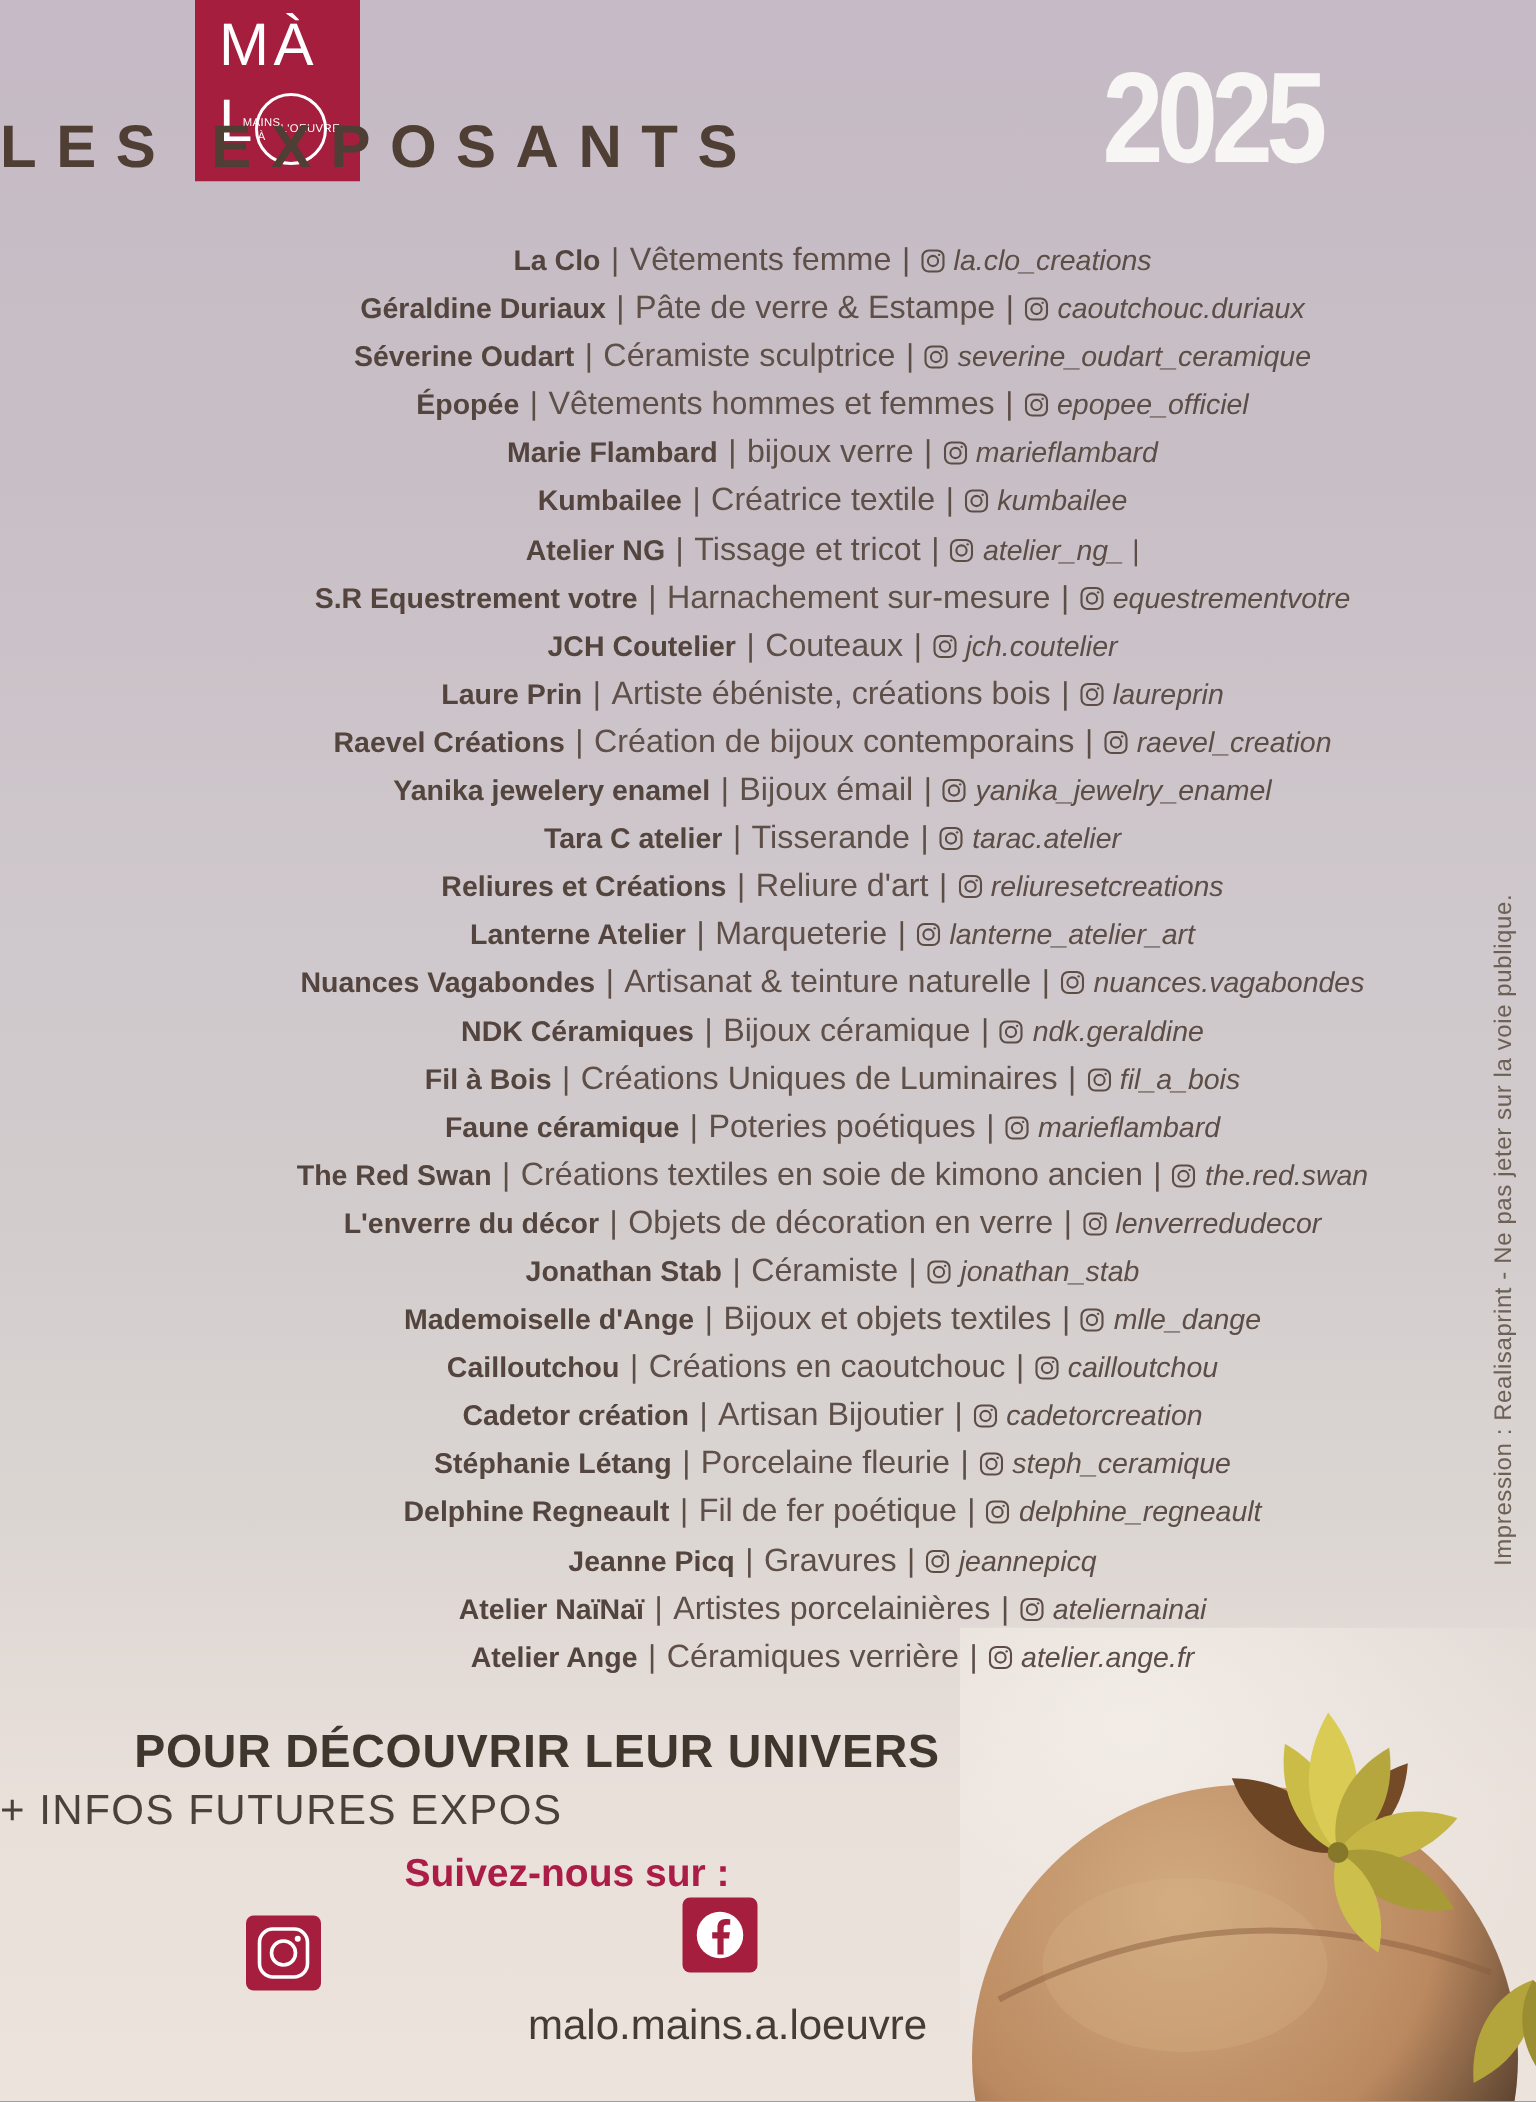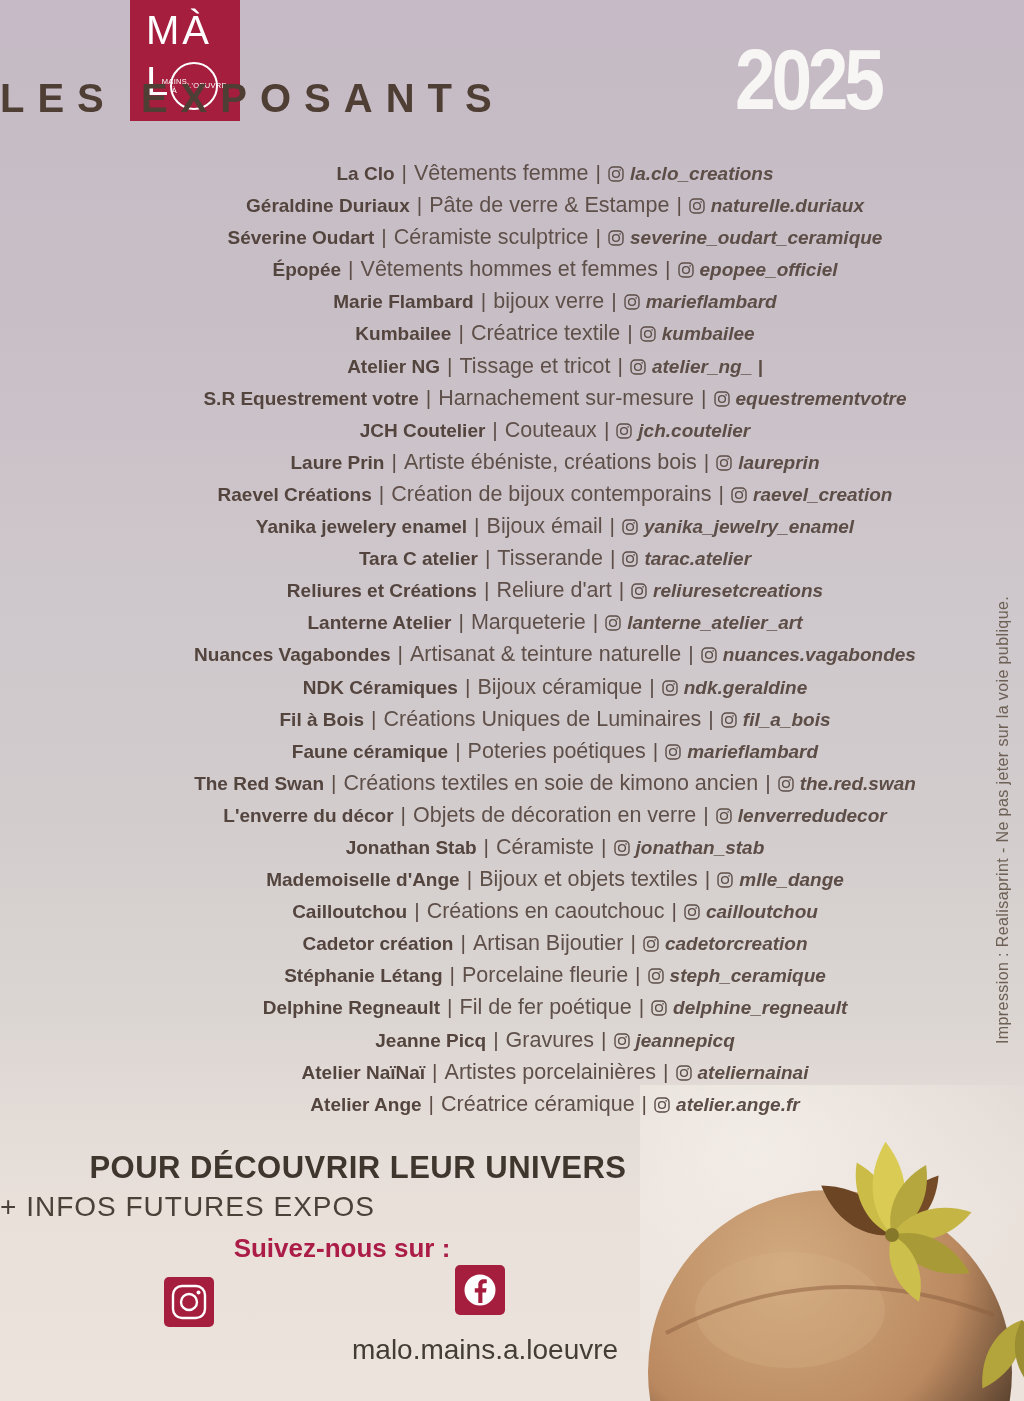--- a/index.html
+++ b/index.html
@@ -19,21 +19,21 @@
   .title{position:absolute;left:0;top:76px;width:1024px;text-align:left;margin:0;
     font-size:40px;font-weight:700;letter-spacing:13px;color:#4e3e34;z-index:1;}
   .year{position:absolute;left:735px;top:36px;font-size:86px;font-weight:700;letter-spacing:-5px;
     color:#f8f6f4;transform:scaleX(.85);transform-origin:left top;z-index:2;line-height:1;}
   
   .list{position:absolute;top:157px;left:55px;width:1000px;z-index:1;}
   .row{height:32.1px;line-height:32.1px;text-align:center;white-space:nowrap;color:#5c4d47;}
   .row .name{font-weight:700;font-size:19px;color:#53443e;}
   .row .sep{font-size:21px;font-weight:400;padding:0 7px;color:#5c4d47;}
   .row .desc{font-size:21.5px;font-weight:400;color:#5e4f49;}
-  .row .handle{font-style:italic;font-size:19px;color:#5c4d47;font-weight:bold;}
+  .row .handle{font-style:italic;font-size:19px;color:#5c4d47;}
   .row .ig-glyph{display:inline-block;vertical-align:-2px;margin-right:6px;}
   
   .side-note{position:absolute;right:12px;top:572px;height:472px;
     writing-mode:vertical-rl;transform:rotate(180deg);
     font-size:16px;color:#6d6055;letter-spacing:.4px;white-space:nowrap;}
   
   .photo{position:absolute;left:640px;top:1085px;width:384px;height:316px;}
   
   .f1{position:absolute;top:1150px;left:16px;width:684px;text-align:center;
     font-size:31px;font-weight:700;color:#3f362e;letter-spacing:.5px;}
@@ -78,21 +78,21 @@
             <circle cx="8" cy="8" r="3.4"></circle>
             <circle cx="12.1" cy="3.9" r="0.8" fill="#5c4d47" stroke="none"></circle>
           </svg></span><span class="handle">la.clo_creations</span>
       </div>
 
       <div class="row">
         <span class="name">Géraldine Duriaux</span><span class="sep">|</span><span class="desc">Pâte de verre &amp; Estampe</span><span class="sep">|</span><span class="ig-glyph"><svg width="16" height="16" viewBox="0 0 16 16" fill="none" stroke="#5c4d47" stroke-width="1.4">
             <rect x="1" y="1" width="14" height="14" rx="4.2"></rect>
             <circle cx="8" cy="8" r="3.4"></circle>
             <circle cx="12.1" cy="3.9" r="0.8" fill="#5c4d47" stroke="none"></circle>
-          </svg></span><span class="handle">naturelle.duriaux</span>
+          </svg></span><span class="handle">caoutchouc.duriaux</span>
       </div>
 
       <div class="row">
         <span class="name">Séverine Oudart</span><span class="sep">|</span><span class="desc">Céramiste sculptrice</span><span class="sep">|</span><span class="ig-glyph"><svg width="16" height="16" viewBox="0 0 16 16" fill="none" stroke="#5c4d47" stroke-width="1.4">
             <rect x="1" y="1" width="14" height="14" rx="4.2"></rect>
             <circle cx="8" cy="8" r="3.4"></circle>
             <circle cx="12.1" cy="3.9" r="0.8" fill="#5c4d47" stroke="none"></circle>
           </svg></span><span class="handle">severine_oudart_ceramique</span>
       </div>
 
@@ -298,21 +298,21 @@
 
       <div class="row">
         <span class="name">Atelier NaïNaï</span><span class="sep">|</span><span class="desc">Artistes porcelainières</span><span class="sep">|</span><span class="ig-glyph"><svg width="16" height="16" viewBox="0 0 16 16" fill="none" stroke="#5c4d47" stroke-width="1.4">
             <rect x="1" y="1" width="14" height="14" rx="4.2"></rect>
             <circle cx="8" cy="8" r="3.4"></circle>
             <circle cx="12.1" cy="3.9" r="0.8" fill="#5c4d47" stroke="none"></circle>
           </svg></span><span class="handle">ateliernainai</span>
       </div>
 
       <div class="row">
-        <span class="name">Atelier Ange</span><span class="sep">|</span><span class="desc">Créatrice céramique</span><span class="sep">|</span><span class="ig-glyph"><svg width="16" height="16" viewBox="0 0 16 16" fill="none" stroke="#5c4d47" stroke-width="1.4">
+        <span class="name">Atelier Ange</span><span class="sep">|</span><span class="desc">Céramiques verrière</span><span class="sep">|</span><span class="ig-glyph"><svg width="16" height="16" viewBox="0 0 16 16" fill="none" stroke="#5c4d47" stroke-width="1.4">
             <rect x="1" y="1" width="14" height="14" rx="4.2"></rect>
             <circle cx="8" cy="8" r="3.4"></circle>
             <circle cx="12.1" cy="3.9" r="0.8" fill="#5c4d47" stroke="none"></circle>
           </svg></span><span class="handle">atelier.ange.fr</span>
       </div>
     </div>
 
   <div class="side-note">Impression : Realisaprint - Ne pas jeter sur la voie publique.</div>
 
   <div class="photo">
@@ -346,21 +346,21 @@
       </g>
       <g transform="translate(382,235)">
         <use href="#leaf" transform="rotate(-150) scale(1.1)" fill="#b3a43c"></use>
         <use href="#leaf" transform="rotate(170) scale(1.0)" fill="#9b8d31"></use>
       </g>
     </svg>
   </div>
 
   <div class="f1">POUR DÉCOUVRIR LEUR UNIVERS</div>
   <div class="f2">+ INFOS FUTURES EXPOS</div>
-  <div class="f3" style="color:#ab1c47;">Suivez-nous sur :</div>
+  <div class="f3" style="color:#ab1c47;padding-left:36px;">Suivez-nous sur :</div>
 
   <div class="sq sq-ig" style="background:#a51e3e;">
     <svg width="36" height="36" viewBox="0 0 36 36" fill="none" stroke="#ffffff" stroke-width="2.4">
       <rect x="2" y="2" width="32" height="32" rx="9"></rect>
       <circle cx="18" cy="18" r="8"></circle>
       <circle cx="27.5" cy="8.5" r="2" fill="#ffffff" stroke="none"></circle>
     </svg>
   </div>
   <div class="sq sq-fb" style="background:#a51e3e;">
     <svg width="40" height="40" viewBox="0 0 40 40">

